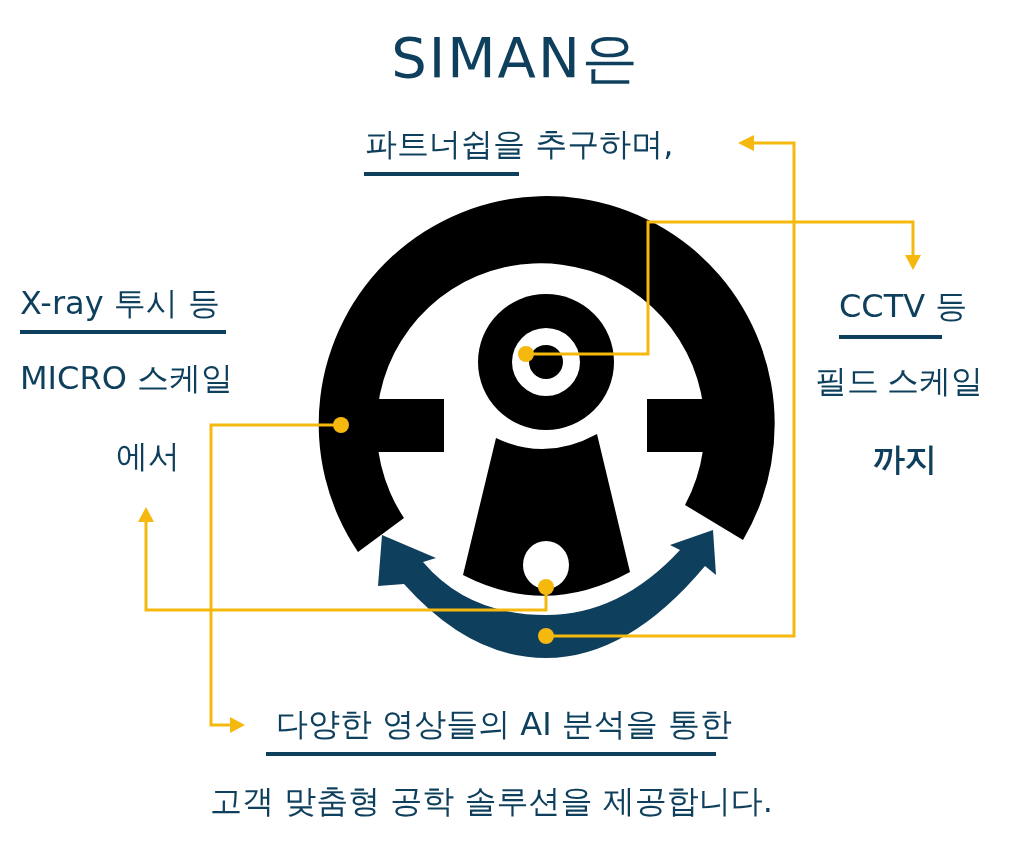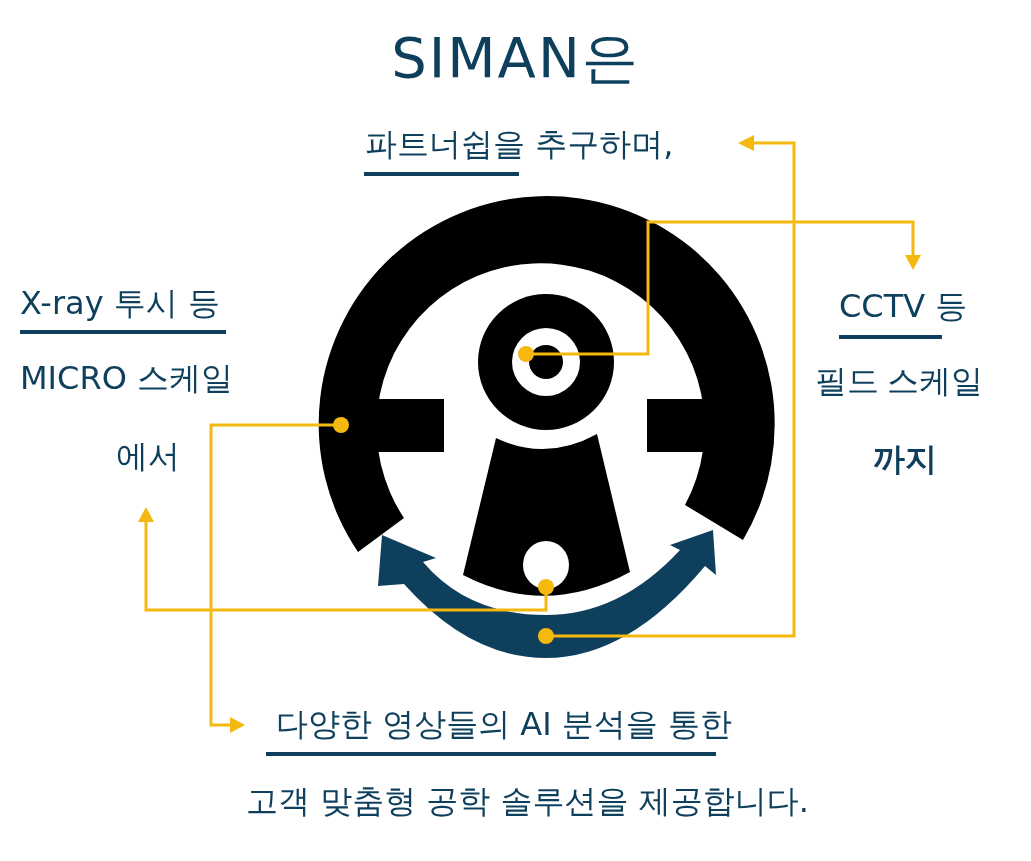--- a/index.html
+++ b/index.html
@@ -96,13 +96,13 @@
   <span>CCTV</span><span> 등</span>
 </div>
 <div class="ul" style="left:839px; top:335px; width:103px;"></div>
 <div class="txt line" style="left:815px; top:365px;font-family:Liberation Serif, serif;">필드 스케일</div>
 <div class="txt line" style="left:873px; top:443px;font-weight:bold;">까지</div>
 
 <div class="txt line" style="left:276px; top:708px;">
   <span>다양한 영상들의 AI 분석</span><span>을 통한</span>
 </div>
 <div class="ul" style="left:266px; top:752px; width:450px;"></div>
-<div class="txt line" style="left:210px; top:785px;margin-left:36px;">고객 맞춤형 공학 솔루션을 제공합니다.</div>
+<div class="txt line" style="left:210px; top:785px;">고객 맞춤형 공학 솔루션을 제공합니다.</div>
 
 </body></html>

